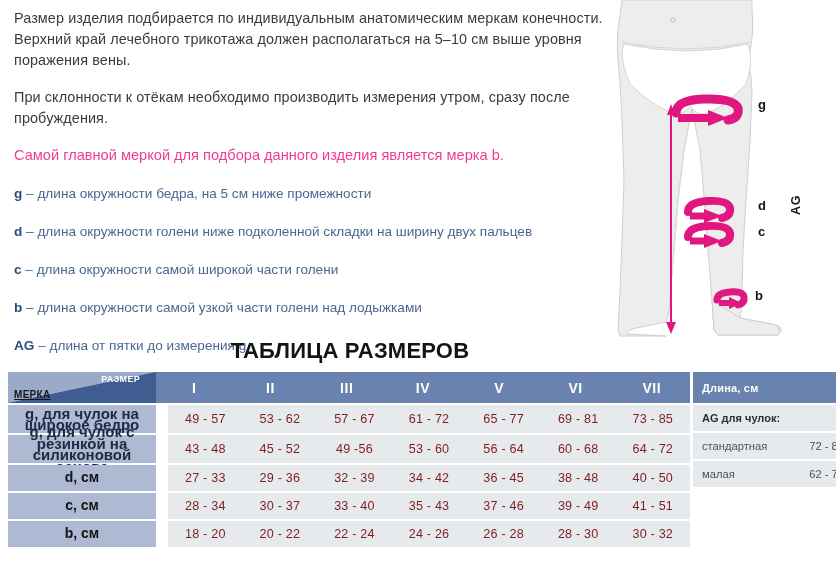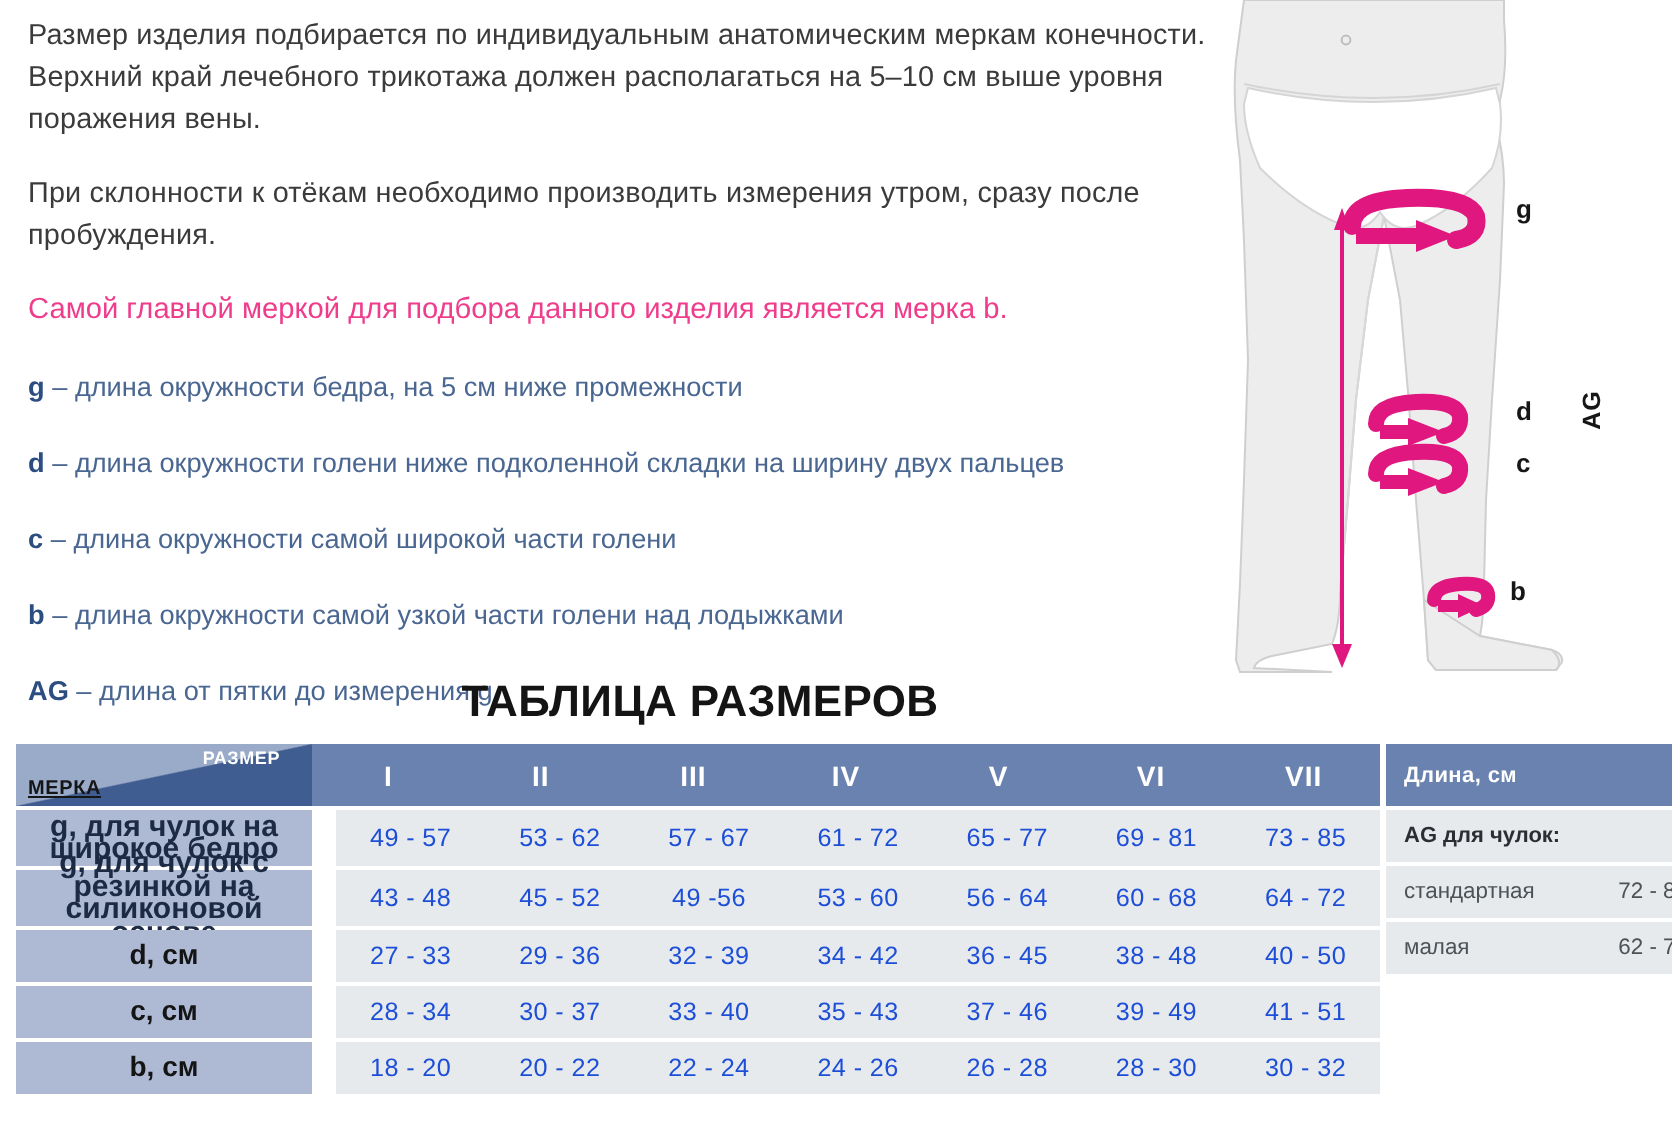--- a/index.html
+++ b/index.html
@@ -78,21 +78,21 @@
     text-align:center;color:#1d2a44;
     font-size:15px;font-weight:bold;line-height:11.5px;
     box-sizing:border-box;padding:0 4px;
   }
   .rlabel.big{font-size:14px;font-weight:bold;color:#141414;}
   .rcells{
     flex:1 1 auto;display:flex;background:#e7eaec;margin-left:12px;
   }
   .rcell{
     flex:1 1 0;display:flex;align-items:center;justify-content:center;
-    font-size:12.6px;color:#1d4ed8;letter-spacing:.2px;
+    font-size:12.6px;color:#7f1d1d;letter-spacing:.2px;
   }
 
   
   .len-panel{position:absolute;left:693px;top:372px;width:160px;}
   .len-head{
     height:31px;background:#6a82af;color:#ffffff;
     display:flex;align-items:center;
     font-size:11px;font-weight:bold;padding-left:9px;box-sizing:border-box;
     letter-spacing:.2px;
   }

